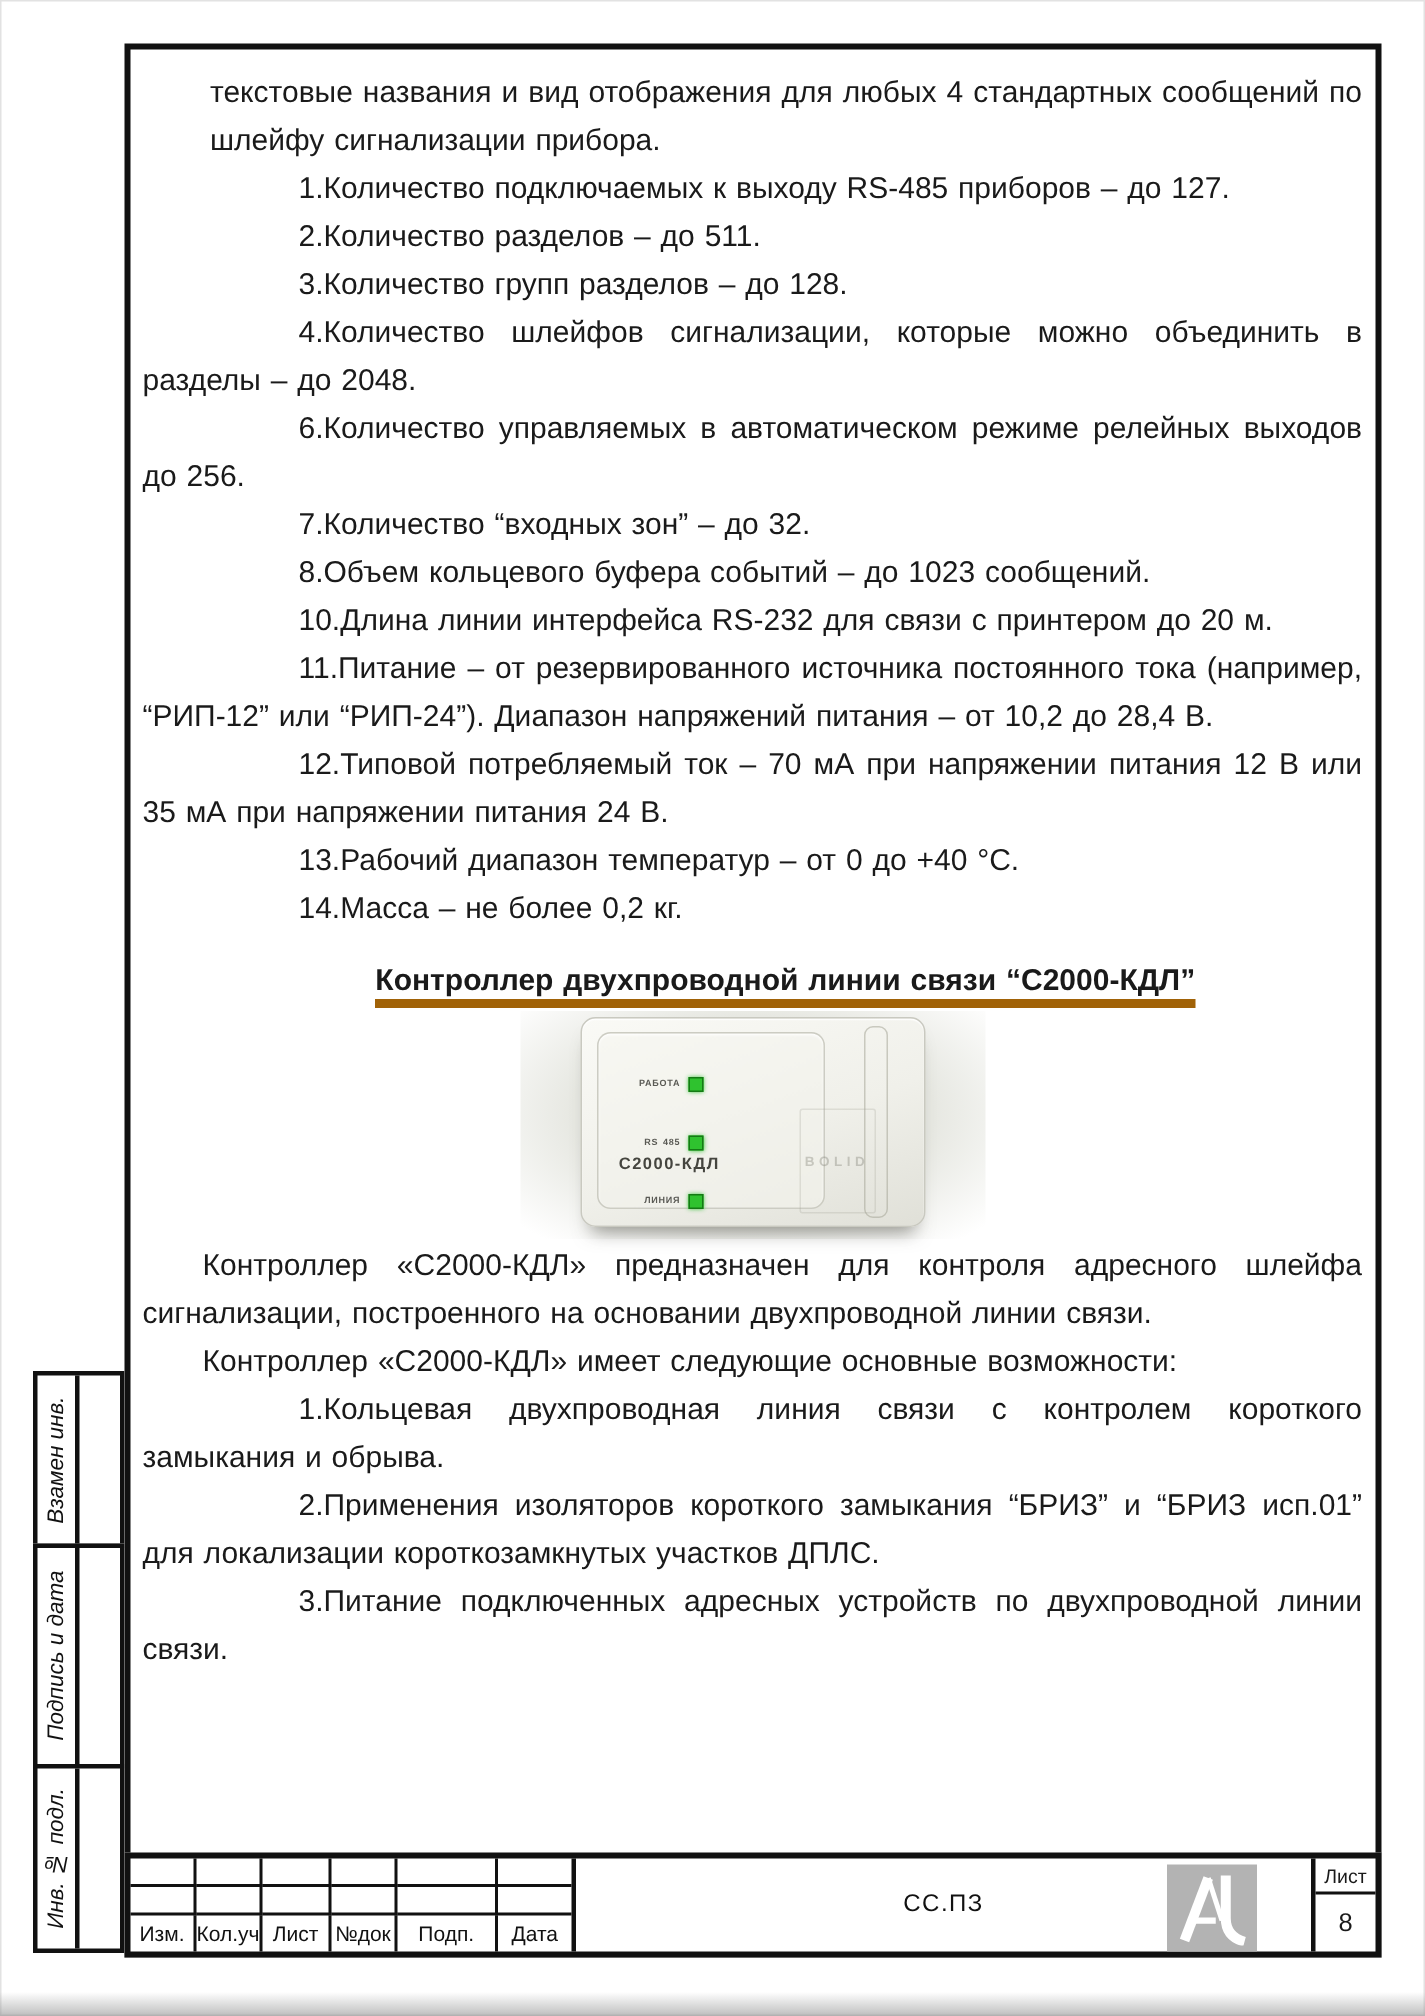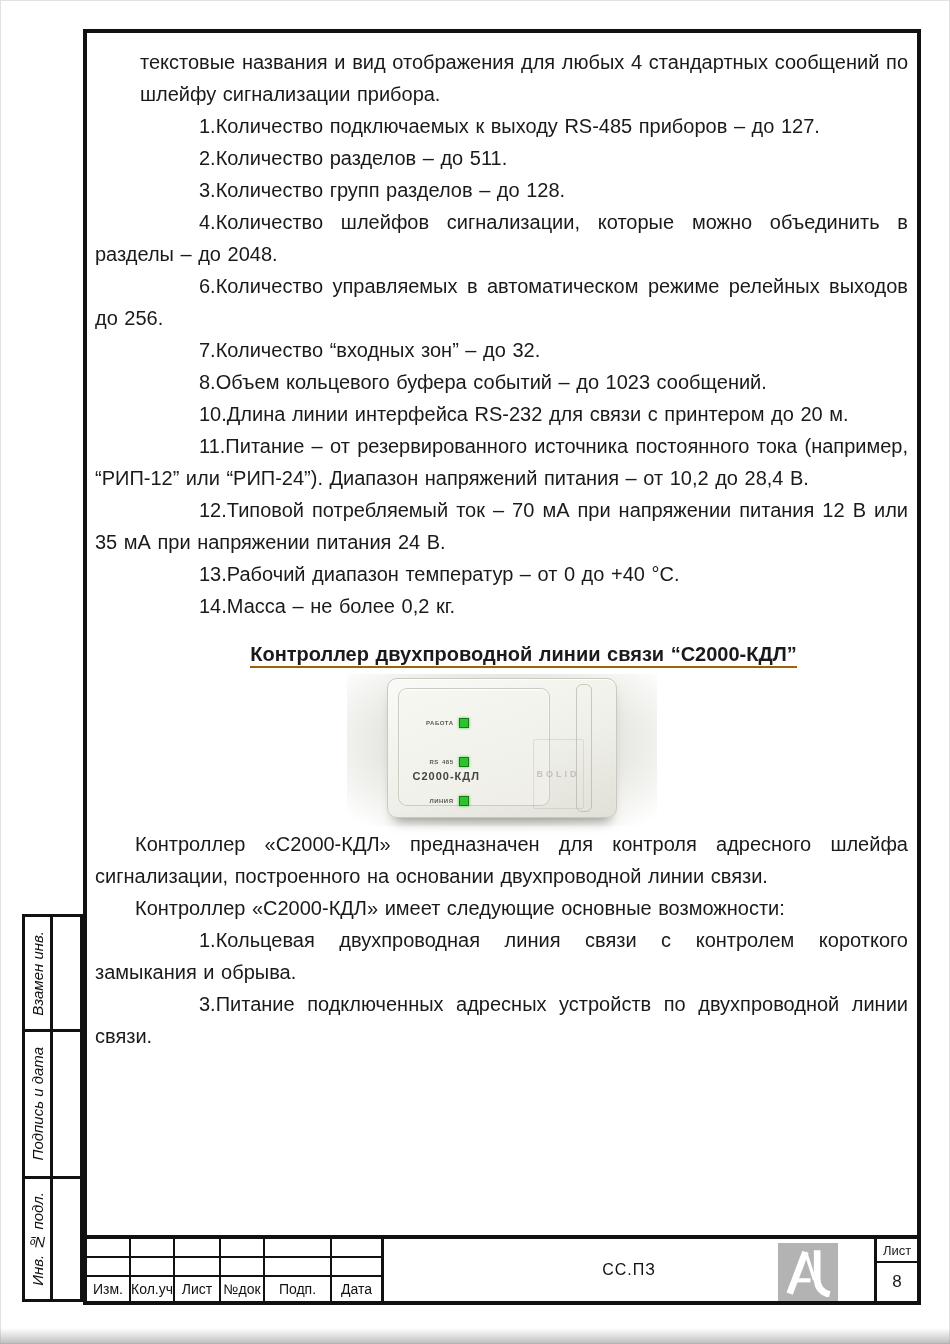--- a/index.html
+++ b/index.html
@@ -22,21 +22,21 @@
     position:absolute; left:0; top:0; right:0; height:1198px; overflow:hidden;
     padding:13px 9px 0 8px; box-sizing:border-box;
     font-size:20px; line-height:32px; word-spacing:1px;
   }
   p.para, p.item { margin:0; text-align:justify; }
   p.para { text-indent:40px; }
   p.para.no-indent { text-indent:0;margin-left:45px; }
   p.item { text-indent:52px; }
   p.item .num { display:inline-block; min-width:40px; }
   .heading { text-align:center; margin:16px 0 4px 0; font-weight:bold; font-size:20px; }
-  .heading span { border-bottom:2px solid #a16207; padding-bottom:1px;margin-left:44px; }
+  .heading span { border-bottom:6px solid #a16207; padding-bottom:1px;margin-left:44px; }
   
   .photo {
     width:310px; height:152px; margin:2px auto 2px auto; position:relative;
     background:radial-gradient(ellipse at 50% 45%, #e7e8e2 55%, rgba(231,232,226,0) 95%);
   }
   .device {
     position:absolute; left:40px; top:4px; width:230px; height:140px;
     border-radius:10px; box-sizing:border-box;
     background:linear-gradient(160deg,#fafaf6 0%, #f0f0ea 55%, #e0e0d8 100%);
     border:1px solid #c9c9c0;
@@ -148,20 +148,21 @@
             <div class="model">С2000-КДЛ</div>
           </div>
           <div class="emboss">BOLID</div>
         </div>
       </div>
 
       <p class="para">Контроллер «С2000-КДЛ» предназначен для контроля адресного шлейфа сигнализации, построенного на основании двухпроводной линии связи.</p>
       <p class="para">Контроллер «С2000-КДЛ» имеет следующие основные возможности:</p>
 
       <p class="item"><span class="num">1.</span><span>Кольцевая двухпроводная линия связи с контролем короткого замыкания и обрыва.</span></p>
+      <p class="item"><span class="num">2.</span><span>Применения изоляторов короткого замыкания “БРИЗ” и “БРИЗ исп.01” для локализации короткозамкнутых участков ДПЛС.</span></p>
       <p class="item"><span class="num">3.</span><span>Питание подключенных адресных устройств по двухпроводной линии связи.</span></p>
 
     </div>
   </div>
 
   <div class="side">
     <div class="side-cell" style="height:118px;">
       <div class="side-lab">
         <span class="vtext">Взамен инв.</span>
       </div>

